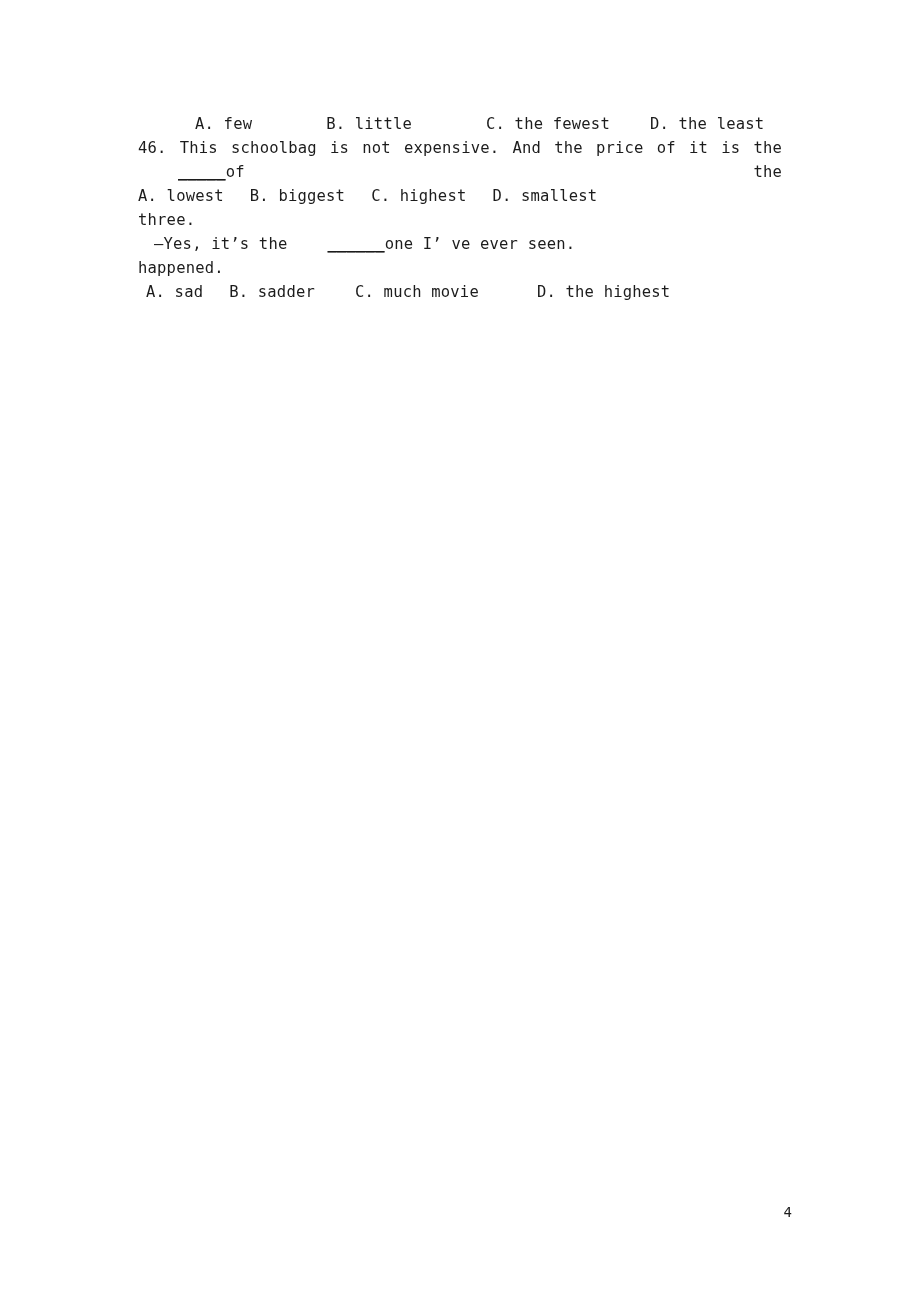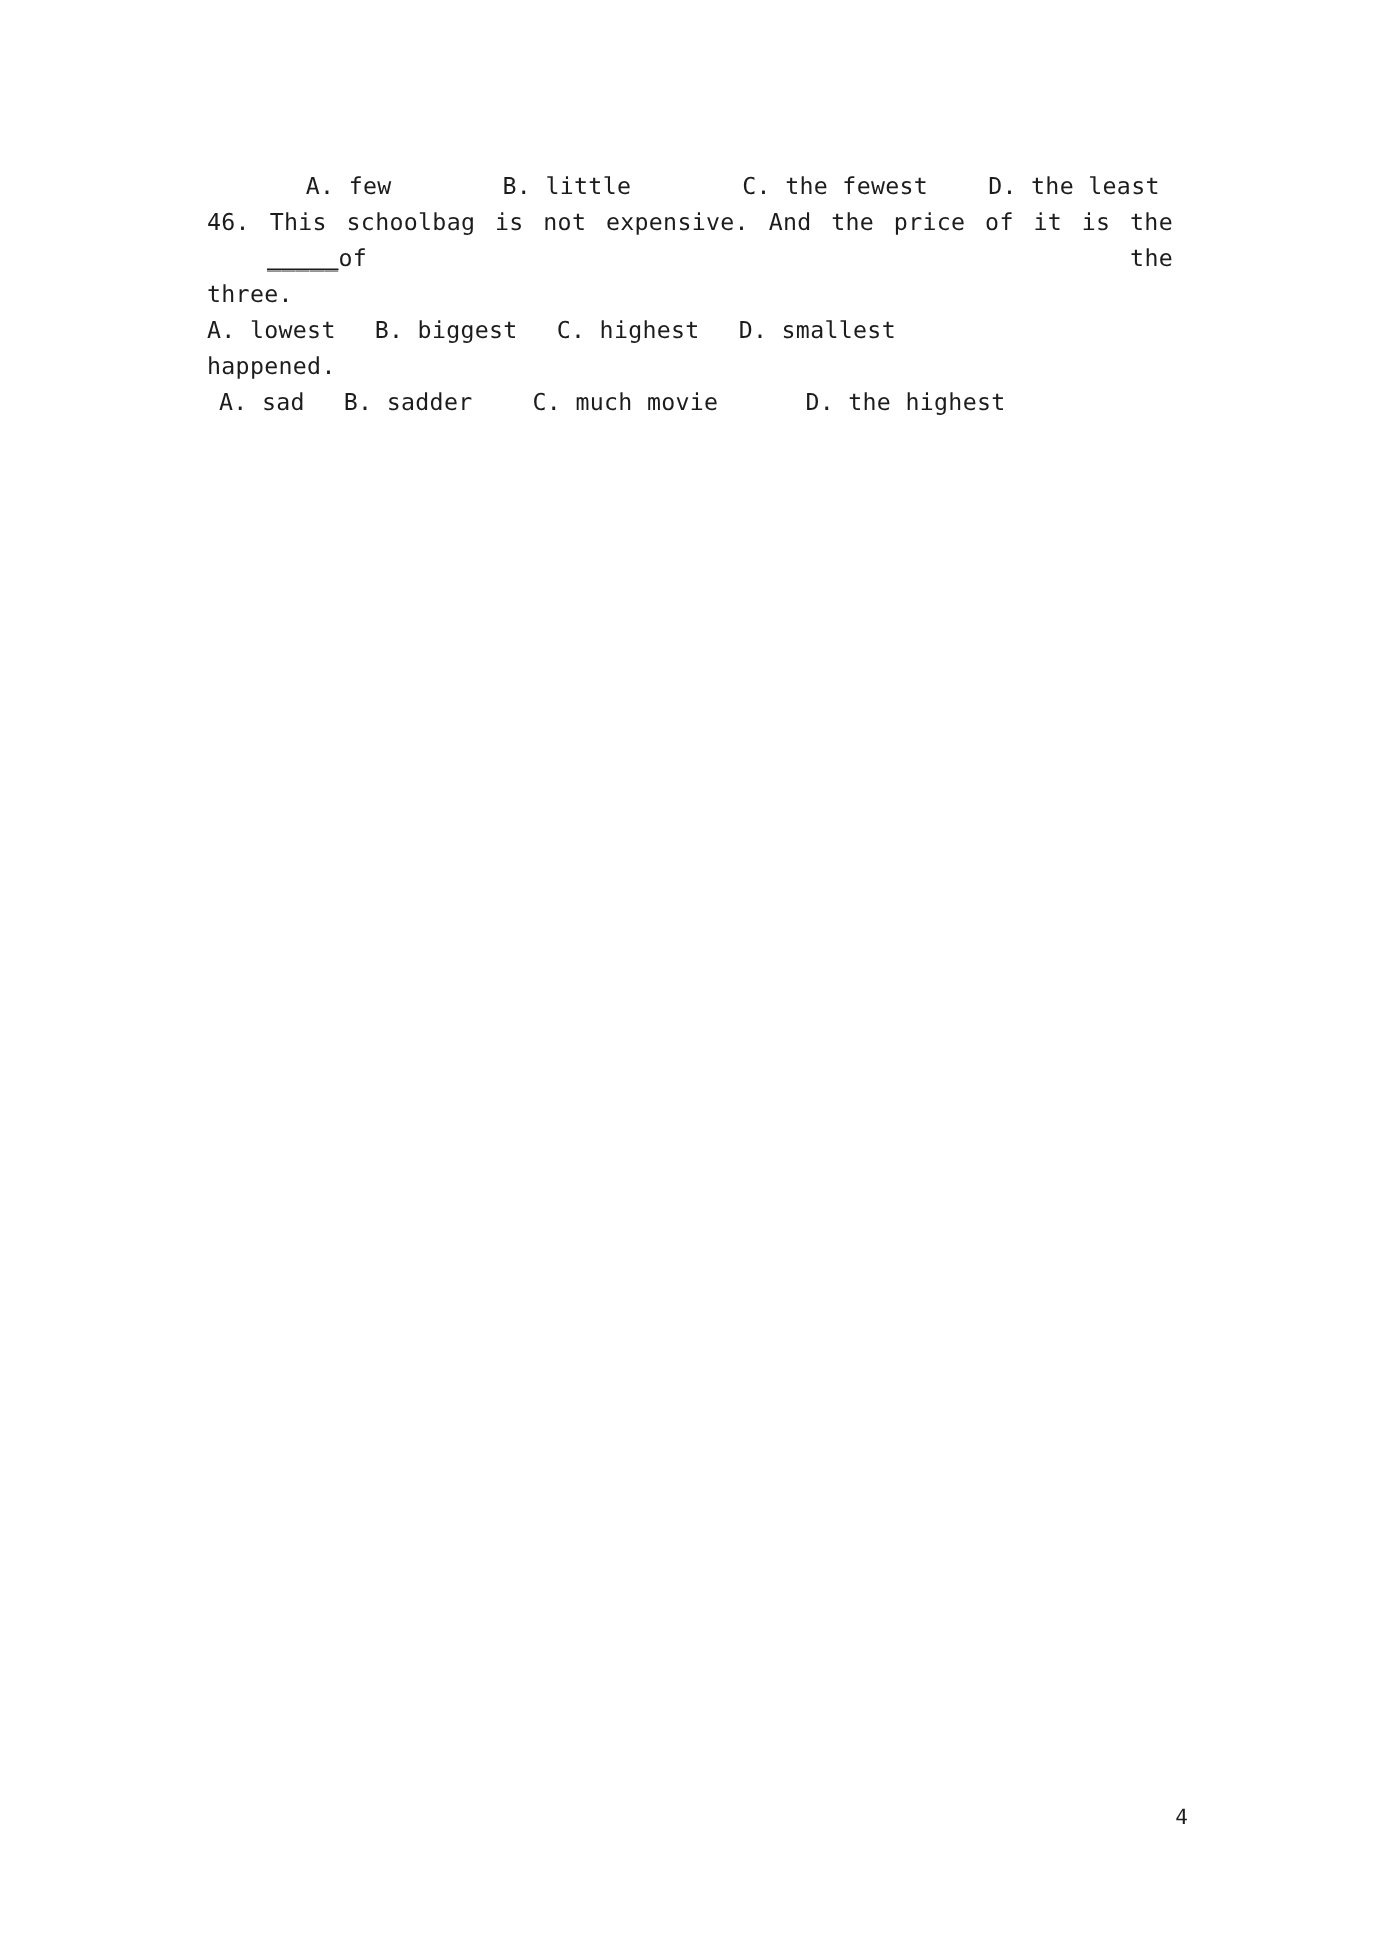--- a/index.html
+++ b/index.html
@@ -31,21 +31,20 @@
     color: #1c1c1c;
   }
   
   .line.justify {
     white-space: normal;
     text-align: justify;
     text-align-last: justify;
   }
   .indent-opts {
     padding-left: 57px;
-    text-align: center;
   }
   .indent-1 {
     padding-left: 8px;
   }
   .indent-2 {
     padding-left: 16px;
   }
   .blank {
     text-decoration: underline;
     text-decoration-color: #1c1c1c;
@@ -74,25 +73,26 @@
 
   <div class="content">
 
     <div class="line indent-opts"><span class="opt">A. few</span><span class="gap-xl"></span><span class="opt">B. little</span><span class="gap-xl"></span><span class="opt">C. the fewest</span><span class="gap-md"></span><span class="opt">D. the least</span></div>
 
     <div class="line justify"><span>46.</span>
       <span>This schoolbag is not expensive. And the price of it is the</span>
       <span class="blank">_____</span><span>of</span>
       <span>the</span></div>
 
+    <div class="line"><span class="opt">A. lowest</span><span class="gap-sm"></span><span class="opt">B. biggest</span><span class="gap-sm"></span><span class="opt">C. highest</span><span class="gap-sm"></span><span class="opt">D. smallest</span></div>
+
     <div class="line">three.</div>
 
-    <div class="line"><span class="opt">A. lowest</span><span class="gap-sm"></span><span class="opt">B. biggest</span><span class="gap-sm"></span><span class="opt">C. highest</span><span class="gap-sm"></span><span class="opt">D. smallest</span></div>
 
-
+    <div class="line indent-2"><span>—</span><span>Yes, it’s the</span><span class="blank">______</span><span>one I’ ve ever seen.</span></div>
 
 
 
     <div class="line">happened.</div>
 
     <div class="line indent-1"><span class="opt">A. sad</span><span class="gap-sm"></span><span class="opt">B. sadder</span><span class="gap-md"></span><span class="opt">C. much movie</span><span class="gap-lg"></span><span class="opt">D. the highest</span></div>
 
   </div>
 
   <div class="page-number">4</div>

